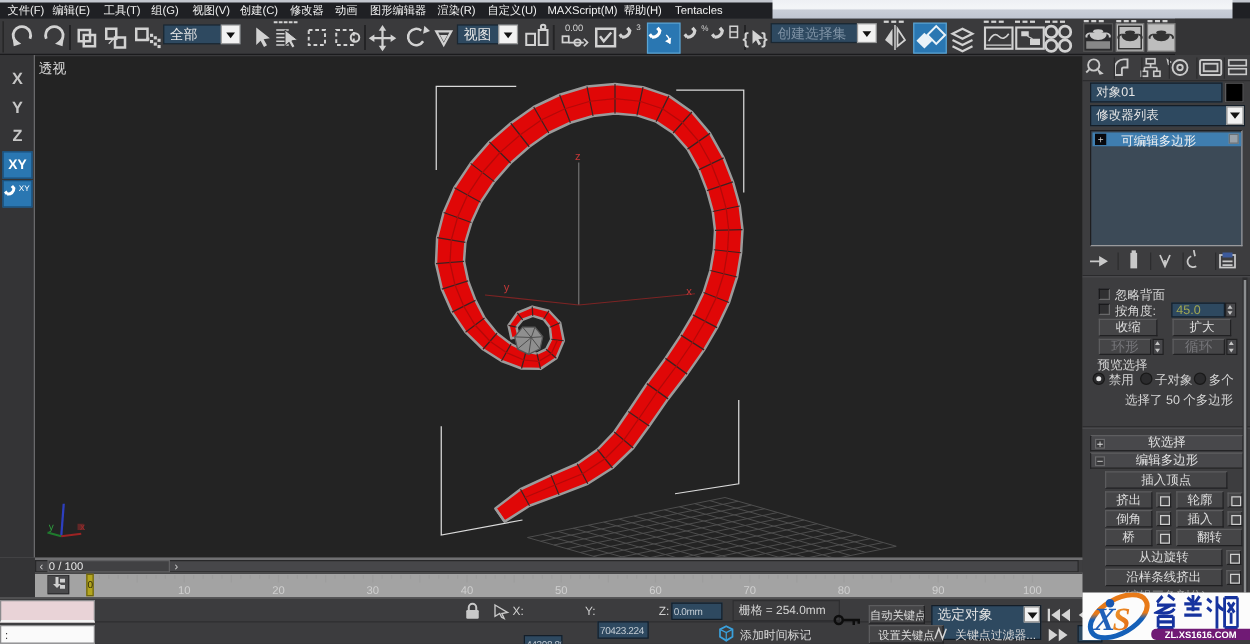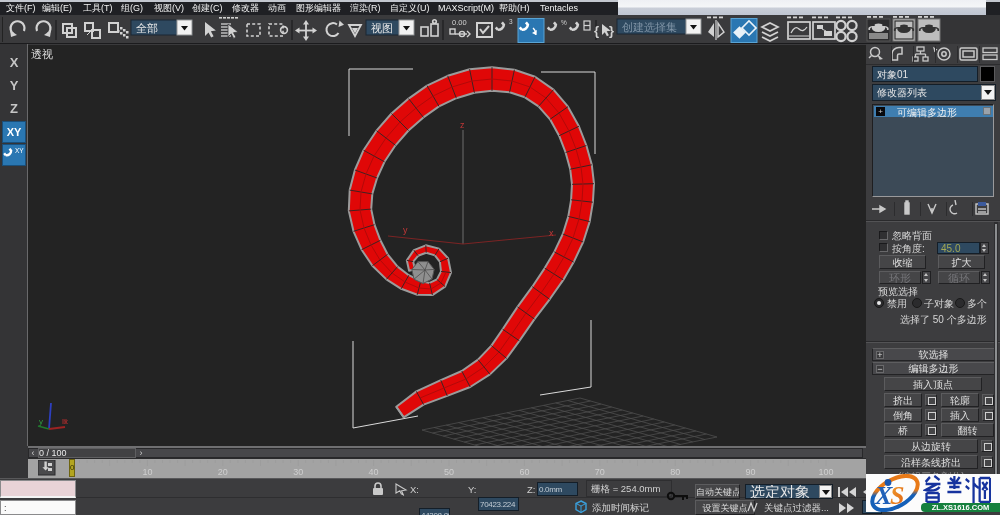--- a/index.html
+++ b/index.html
@@ -594,21 +594,21 @@
 <div class="abs" style="left:586px;top:480px;width:86px;height:17px;border:1px solid #2e2e30;color:#d2d2d2;font-size:9.5px;line-height:16px;padding-left:4px">栅格 = 254.0mm</div>
 <svg width="26" height="14" viewBox="0 0 26 14" style="position:absolute;left:666px;top:489px">
       <g stroke="#0d0d0d" stroke-width="2" fill="none">
         <circle cx="5" cy="7" r="3.2"></circle>
         <line x1="8.5" y1="7" x2="22" y2="7"></line>
         <line x1="17" y1="7" x2="17" y2="11"></line>
         <line x1="21" y1="7" x2="21" y2="10"></line>
       </g>
     </svg>
 <div class="btn" style="left:695px;top:484px;width:45px;height:15px;line-height:14px;font-size:9px;color:#dedede">自动关键点</div>
-<div class="bluefield" style="left:745px;top:484px;width:88px;height:15px;font-size:15px;line-height:14px;padding-left:4px">选定对象</div>
+<div class="bluefield" style="left:745px;top:484px;width:88px;height:28px;font-size:11px;line-height:14px;padding-left:4px">选定对象</div>
 <div class="ddbtn" style="left:819px;top:485px;width:13px;height:13px"></div>
 <svg width="36" height="12" viewBox="0 0 36 12" style="position:absolute;left:838px;top:486px">
       <g fill="#d5d5d5">
         <rect x="0" y="1" width="2" height="10"></rect>
         <path d="M10,1 l0,10 l-7,-5 z"></path>
         <path d="M18,1 l0,10 l-7,-5 z"></path>
         <path d="M32,1 l0,10 l-7,-5 z"></path>
       </g>
     </svg>
 <svg width="14" height="14" viewBox="0 0 14 14" style="position:absolute;left:574px;top:500px">
@@ -649,14 +649,14 @@
 </svg>
 <svg width="68" height="30" viewBox="0 0 78 30" preserveAspectRatio="none" style="position:absolute;left:57px;top:1px">
 <g stroke="#16339e" stroke-width="2.6" fill="none">
 <path d="M8,2 l-5,5 M13,1 l6,4 M3,9 h17 M16,9 l-13,6 q12,2 16,-3"></path>
 <path d="M4,18 h14 M4,18 v9 M18,18 v9 M4,22.5 h14 M4,27 h14 M6,27 l-3,3 M15,27 l4,3"></path>
 <path d="M31,3 l5,4 M42,2 l-4,5 M36,1 v13 M28,8 h16 M30,12 l12,-0 M28,17 l16,0"></path>
 <path d="M49,4 l4,3 M49,11 l4,3 M58,2 v26 M58,8 q3,4 6,5"></path>
 <path d="M65,3 h12 M65,3 v24 M77,3 v24 M65,27 h12 M68,7 l6,8 M74,7 l-6,8 M71,15 v9"></path>
 </g>
       </svg>
-<div class="abs" style="left:55px;top:29px;width:79px;height:9px;background:#15803d;border-radius:4px 0 0 4px;color:#fff;font-size:7.5px;font-weight:bold;line-height:9px;text-align:center">ZL.XS1616.COM</div>
+<div class="abs" style="left:55px;top:29px;width:79px;height:9px;background:#701a75;border-radius:4px 0 0 4px;color:#fff;font-size:7.5px;font-weight:bold;line-height:9px;text-align:center">ZL.XS1616.COM</div>
 </div>
 </div>
 </body></html>

